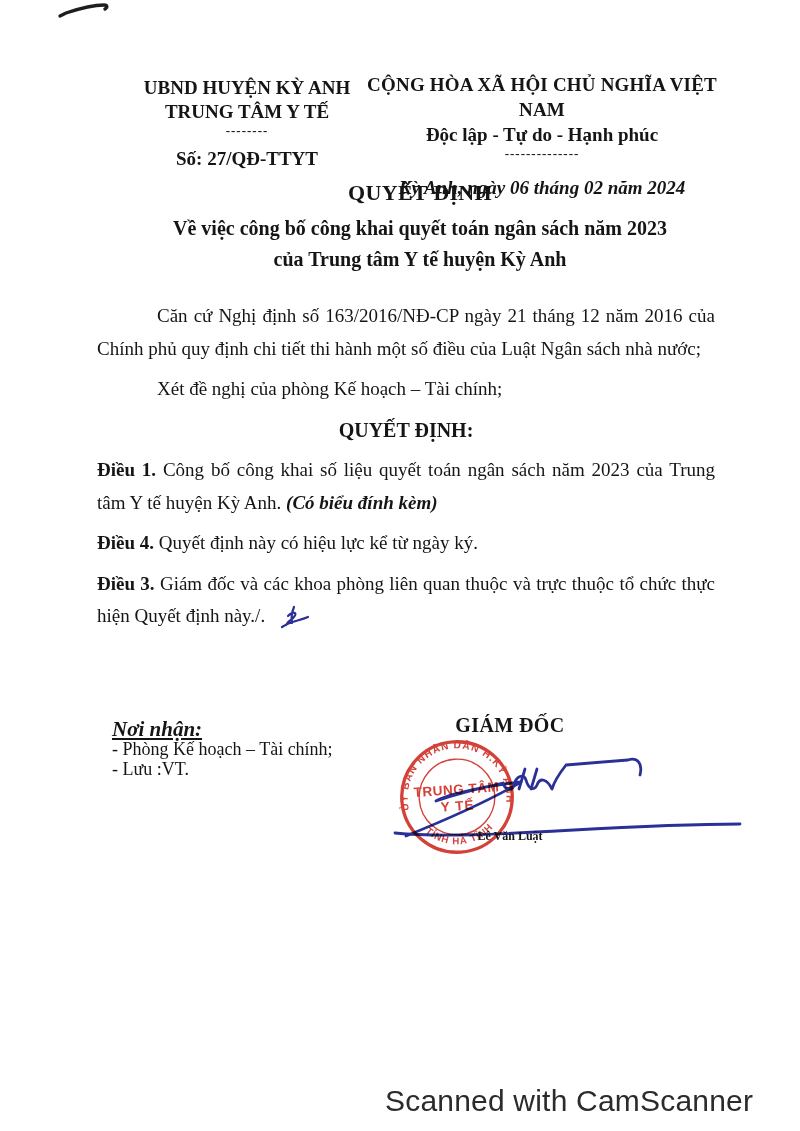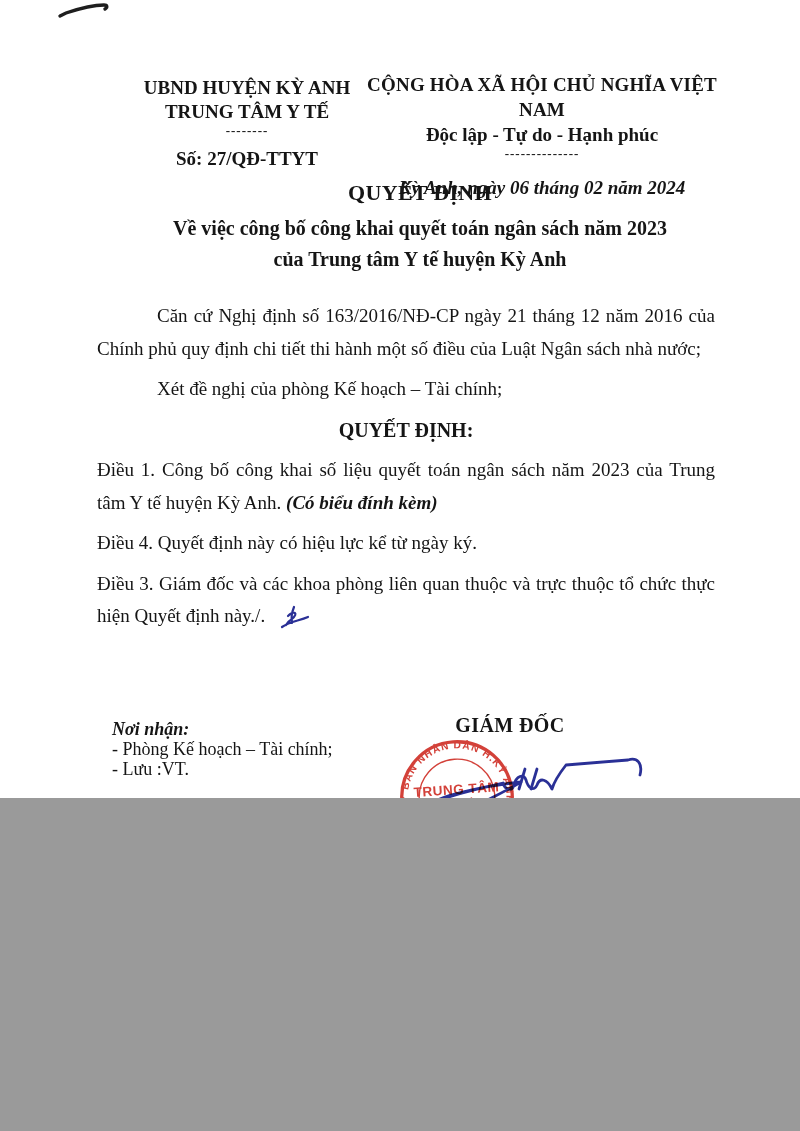--- a/index.html
+++ b/index.html
@@ -1,18 +1,18 @@
 <!DOCTYPE html>
 <html lang="vi"><head>
 <meta charset="utf-8">
 <style>
   html,body{margin:0;padding:0;background:#9a9a9a;}
   .page{
     position:relative;
-    width:800px;height:798px;
+    width:800px;height:1131px;
     margin:0 auto;
     background:#ffffff;
     font-family:"Liberation Serif","DejaVu Serif",serif;
     color:#151515;
     overflow:hidden;
   }
   
   .hdr-left{
     position:absolute;left:118px;top:76px;width:258px;
     text-align:center;font-weight:bold;font-size:19px;line-height:24px;
@@ -30,26 +30,26 @@
   .title-block{position:absolute;left:40px;top:180px;width:760px;text-align:center;}
   .title-main{font-size:22px;font-weight:bold;letter-spacing:.3px;}
   .title-sub{font-size:20px;font-weight:bold;line-height:31px;margin-top:7px;}
   
   .body-block{position:absolute;left:97px;top:300px;width:618px;
     font-size:19px;line-height:32.5px;text-align:justify;}
   .body-block p{margin:0 0 8px 0;text-indent:60px;}
   .decision-heading{text-align:center;font-weight:bold;font-size:20px;
     margin:4px 0 10px 0;text-indent:0 !important;}
   .article{text-indent:0 !important;}
-  .art-label{font-weight:normal;}
+  .art-label{font-weight:bold;}
   .art-note{font-weight:bold;font-style:italic;}
   .pen-initial{display:inline-block;vertical-align:-8px;margin-left:14px;}
   
   .recipients{position:absolute;left:112px;top:719px;font-size:18px;line-height:20px;}
-  .recipients .head{font-weight:bold;font-style:italic;font-size:18px;}
+  .recipients .head{font-weight:bold;font-style:italic;font-size:21px;text-decoration:underline;}
   .director-title{position:absolute;left:400px;top:714px;width:220px;
     text-align:center;font-weight:bold;font-size:20px;letter-spacing:.4px;}
   .stamp{position:absolute;left:394px;top:734px;mix-blend-mode:multiply;opacity:.92;}
   .signature{position:absolute;left:380px;top:733px;mix-blend-mode:multiply;}
   .signer-name{position:absolute;left:430px;top:829px;width:160px;
     text-align:center;font-weight:bold;font-size:12px;}
   
   .scan-stroke{position:absolute;left:55px;top:0px;}
   .watermark{
     position:absolute;left:385px;top:1084px;

